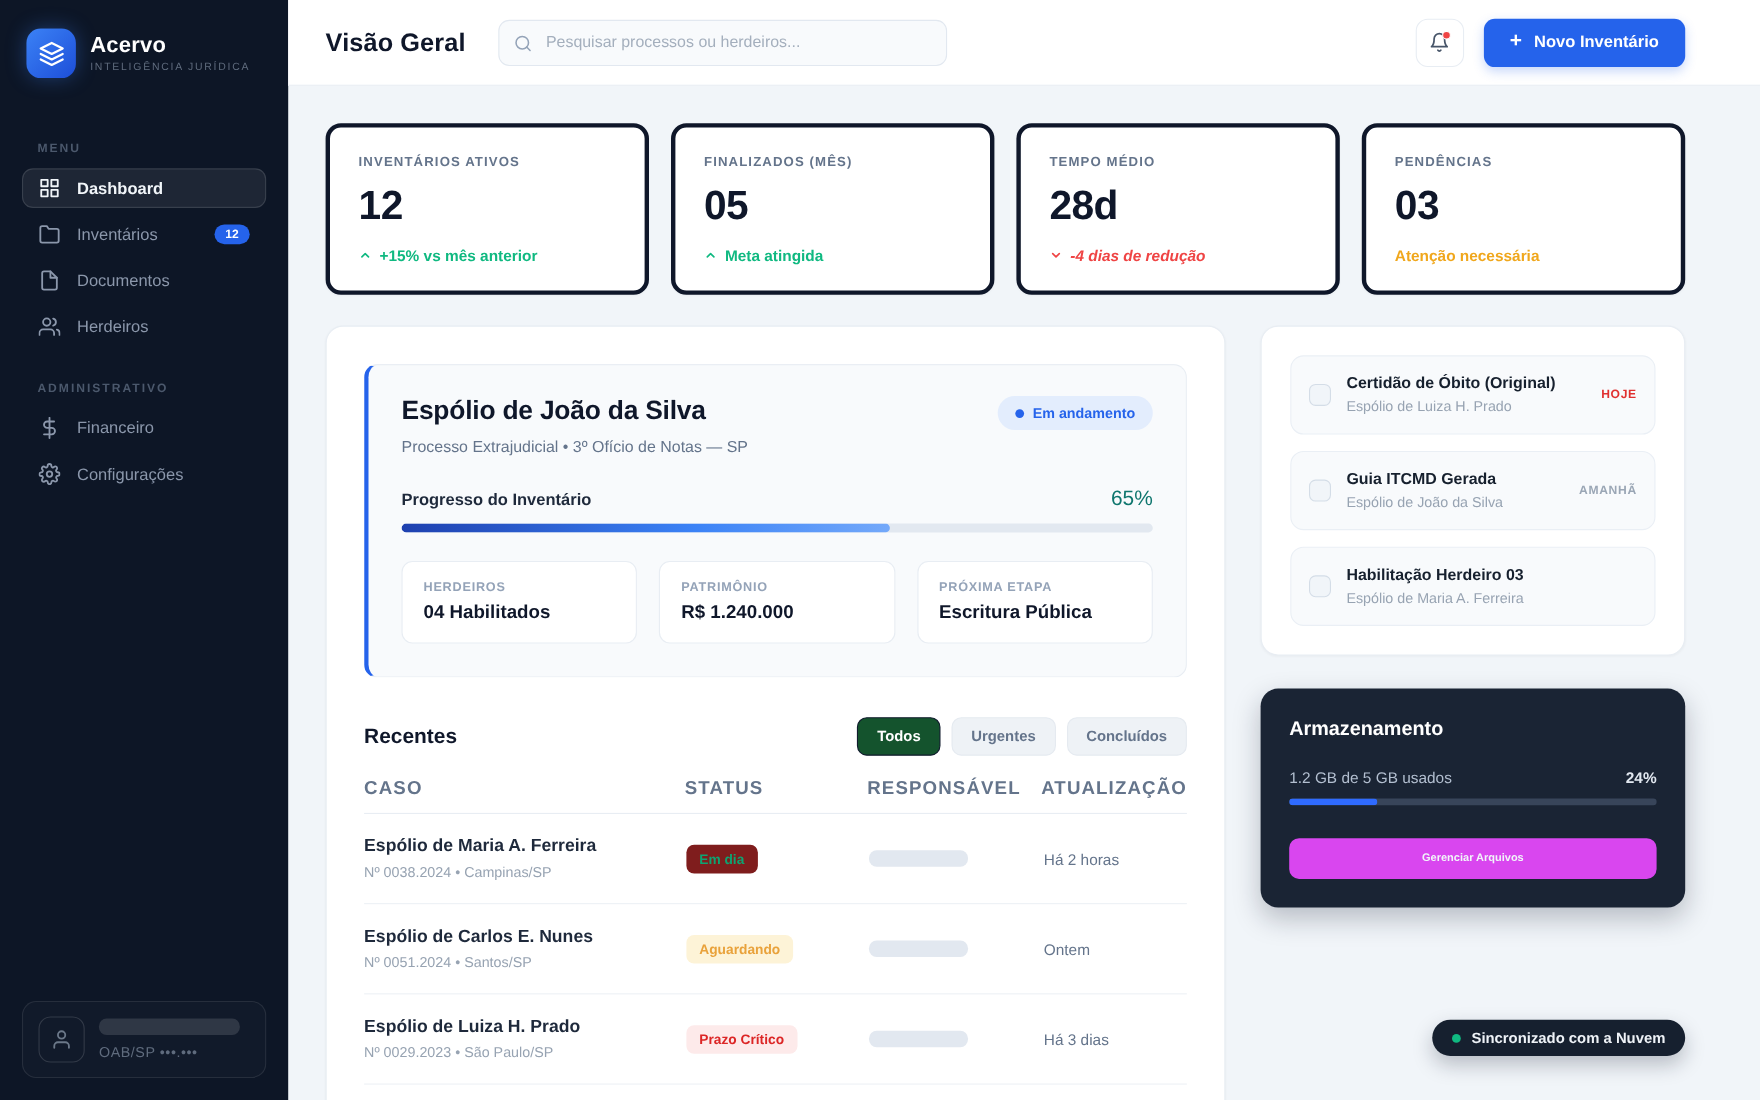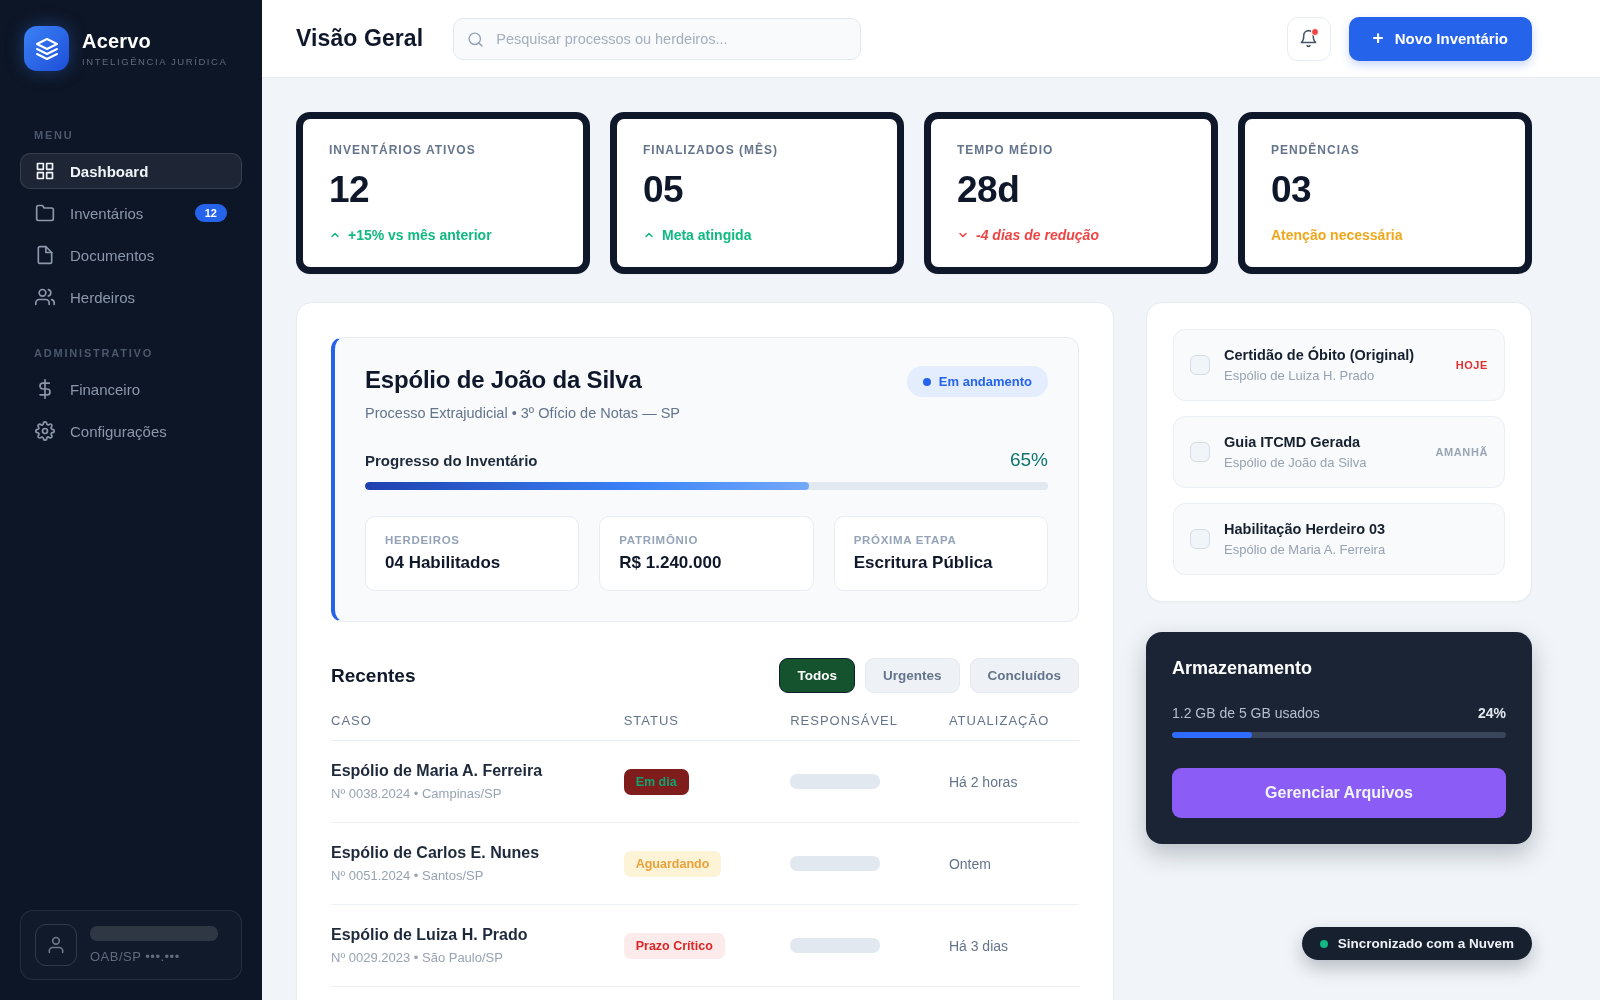--- a/index.html
+++ b/index.html
@@ -102,21 +102,21 @@
     display: flex; align-items: center; gap: 11px; padding: 0 24px; cursor: pointer;
     box-shadow: 0 4px 10px rgba(37,99,235,.25);
   }
   .plus-glyph { font-size: 19px; font-weight: bold; line-height: 1; margin-top: -2px; }
 
   .content { flex: 1; padding: 34px 68px 20px 34px; overflow: hidden; }
 
   
   .stats-row { display: grid; grid-template-columns: repeat(4, 1fr); gap: 20px; }
   .stat-card {
-    background: #fff; border: 7px solid #0f172a; border-radius: 14px;
+    background: #fff; border: 4px solid #0f172a; border-radius: 14px;
     padding: 24px 26px; box-shadow: 0 1px 2px rgba(15,23,42,.03);
   }
   .stat-label { font-size: 12px; font-weight: bold; color: #64748b; letter-spacing: 1px; }
   .stat-value { font-size: 37px; font-weight: bold; color: #0f172a; margin: 12px 0 16px; letter-spacing: -.5px; }
   .stat-delta { font-size: 14px; font-weight: bold; display: flex; align-items: center; gap: 7px; }
   .delta-up { color: #10b981; }
   .delta-down { color: #ef4444; font-style: italic; }
   .delta-warn { color: #f0a71c; }
 
   
@@ -159,21 +159,21 @@
   .filter-btn {
     font-family: inherit; font-size: 13.5px; font-weight: bold; color: #64748b;
     background: #eef2f6; border: 1px solid #e5eaf0; border-radius: 9px;
     padding: 9px 17px; cursor: pointer;
   }
   .filter-btn.active { background: #14532d; border-color: #101b2d; color: #fff; }
 
   .table { margin-top: 20px; }
   .t-row { display: grid; grid-template-columns: 2.25fr 1.28fr 1.22fr 1fr; align-items: center; }
   .t-head { border-bottom: 1px solid #e8edf3; padding-bottom: 12px; }
-  .t-head span { font-size: 13px; font-weight: normal; color: #64748b; letter-spacing: 1px; }
+  .t-head span { font-size: 17px; font-weight: bold; color: #64748b; letter-spacing: 1px; }
   .t-body-row { padding: 21px 0; border-bottom: 1px solid #edf1f6; }
   .case-name { font-size: 16px; font-weight: bold; color: #1e293b; }
   .case-meta { font-size: 13px; color: #97a3b2; margin-top: 6px; }
   .status-badge {
     display: inline-block; font-size: 12.5px; font-weight: bold;
     border-radius: 7px; padding: 6px 12px;
   }
   .st-ok   { background: #7f1d1d; color: #0ea371; }
   .st-warn { background: #fdf3d7; color: #e9a23b; }
   .st-crit { background: #fdeaea; color: #dc2626; }
@@ -204,23 +204,23 @@
     background: #1a2434; border-radius: 16px; padding: 26px;
     color: #fff; box-shadow: 0 10px 24px rgba(15,23,42,.25);
   }
   .storage-title { font-size: 18px; font-weight: bold; }
   .storage-row { display: flex; justify-content: space-between; align-items: center; margin-top: 26px; }
   .storage-usage { font-size: 14px; color: #b3bfd0; }
   .storage-pct { font-size: 14px; font-weight: bold; color: #e2e8f0; }
   .storage-track { height: 6px; border-radius: 4px; background: #38455a; margin-top: 11px; overflow: hidden; }
   .storage-fill { height: 100%; border-radius: 4px; background: #2f6bff; }
   .storage-btn {
-    margin-top: 30px; width: 100%; height: 50px; border-radius: 9px;
-    background: #8b5cf6; border: none; color: #f1f5f9;
-    font-family: inherit; font-size: 16px; font-weight: bold; cursor: pointer;
+    margin-top: 30px; width: 100%; height: 37px; border-radius: 9px;
+    background: #d946ef; border: none; color: #f1f5f9;
+    font-family: inherit; font-size: 10px; font-weight: bold; cursor: pointer;
   }
 
   
   .sync-pill {
     position: absolute; right: 68px; bottom: 40px;
     background: #16202f; border-radius: 999px; padding: 9px 18px;
     display: flex; align-items: center; gap: 10px;
     box-shadow: 0 8px 18px rgba(15,23,42,.25);
   }
   .sync-dot { width: 8px; height: 8px; border-radius: 50%; background: #10b981; }

